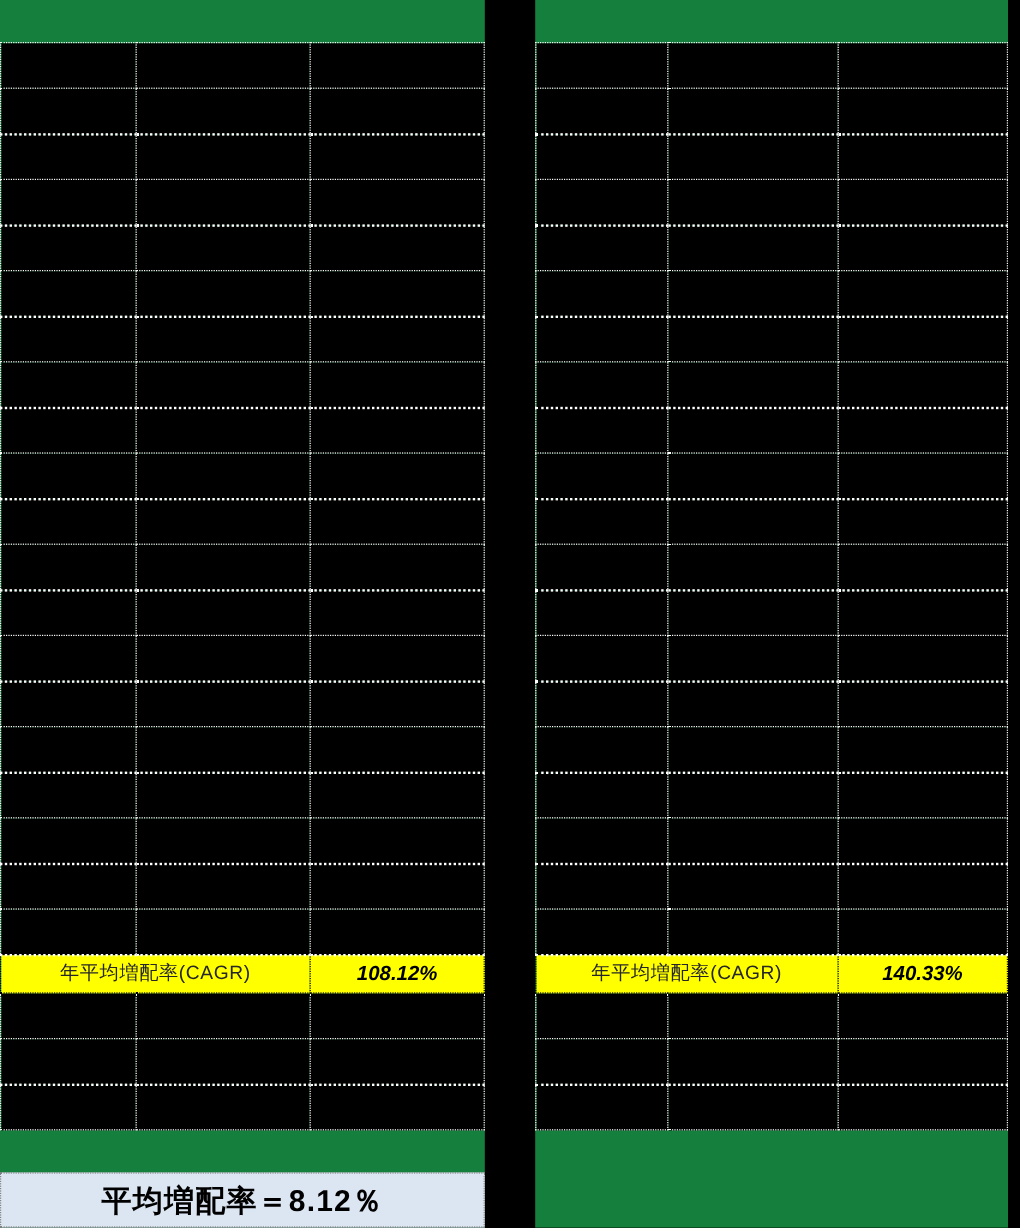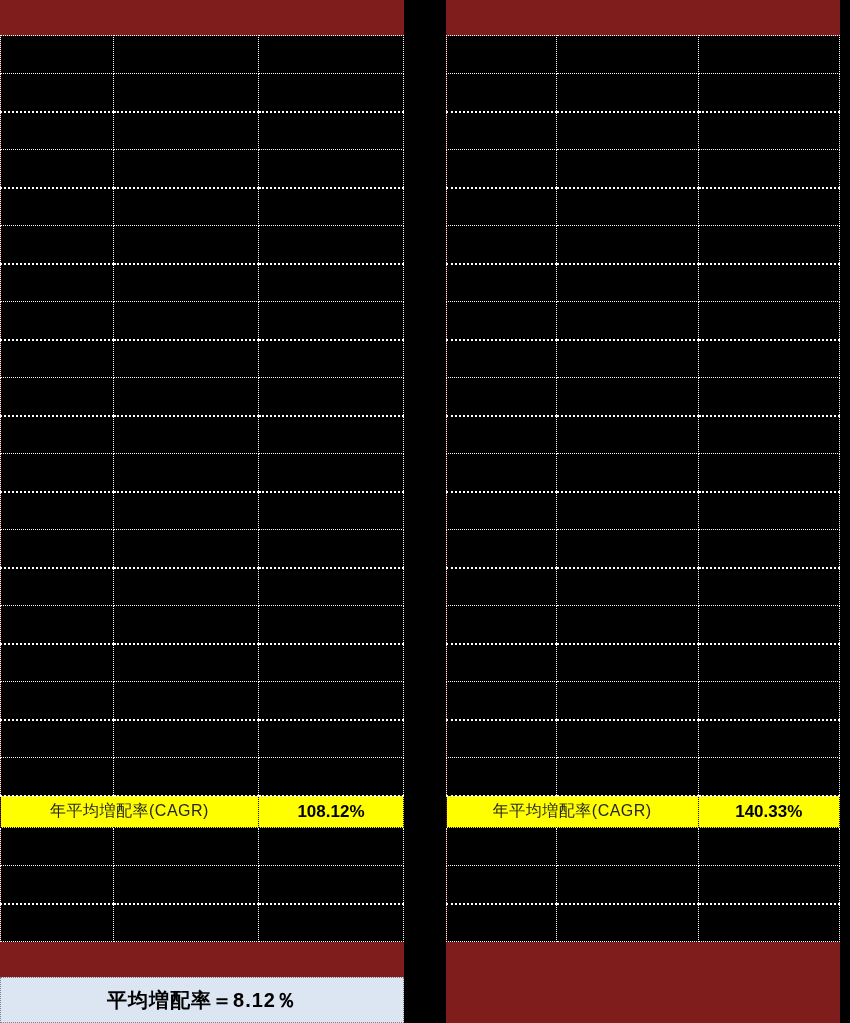--- a/index.html
+++ b/index.html
@@ -12,21 +12,21 @@
     height: 1023px;
     position: relative;
     overflow: hidden;
     font-family: "Liberation Sans", "DejaVu Sans", sans-serif;
   }
 
   .panel {
     position: absolute;
     top: 0;
     height: 1023px;
-    background: #7f1d1d;
+    background: #15803d;
   }
   .panel-left  { left: 0px;   width: 404px; }
   .panel-right { left: 446px; width: 394px; }
 
   
   .grid {
     position: absolute;
     left: 0;
     top: 35px;
     right: 0;
@@ -60,37 +60,38 @@
     text-align: center;
     letter-spacing: 0.5px;
     white-space: nowrap;
   }
   .cagr-value {
     color: #000000;
     font-size: 17px;
     font-weight: bold;
     text-align: center;
     white-space: nowrap;
+    font-style: italic;
   }
 
   
   .summary {
     position: absolute;
     left: 0;
     right: 0;
     bottom: 0;
     height: 46px;
     background: #dce6f2;
     border: 1px dotted #808080;
     box-sizing: border-box;
     display: flex;
     align-items: center;
     justify-content: center;
     color: #000000;
-    font-size: 20px;
+    font-size: 25px;
     font-weight: bold;
     letter-spacing: 1px;
     white-space: nowrap;
   }
 </style>
 </head>
 <body>
 
 <div class="panel panel-left">
 

